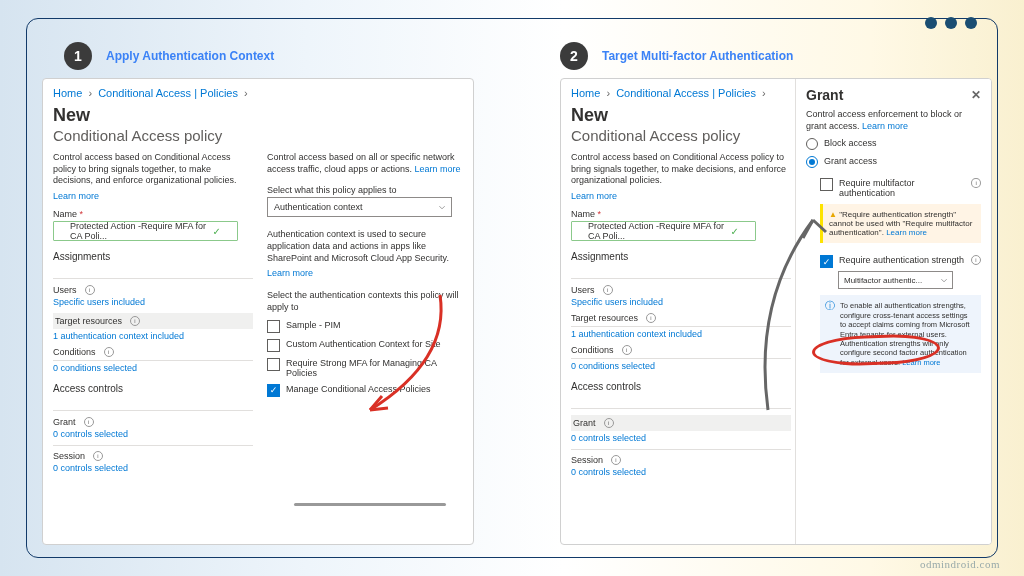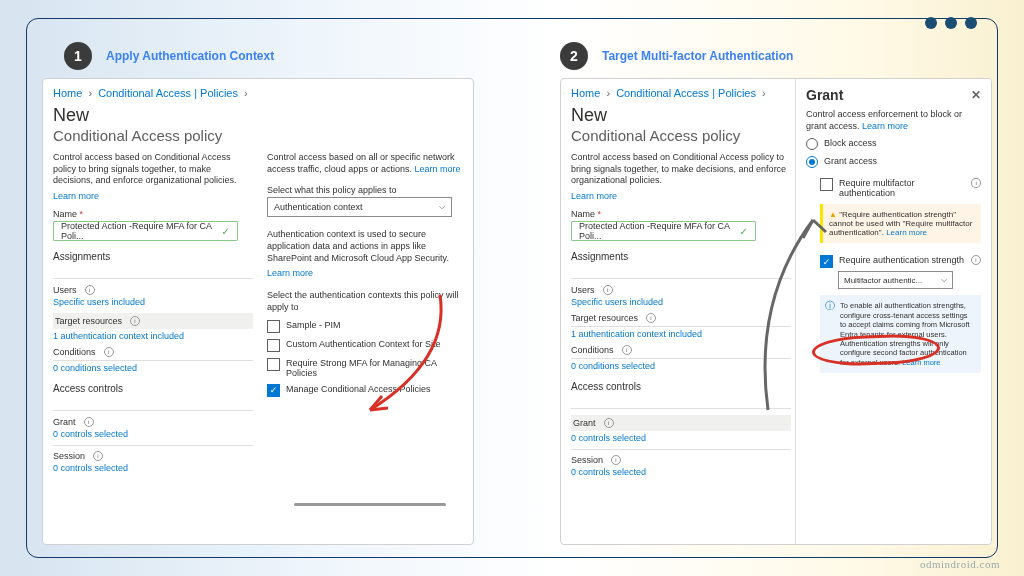--- a/index.html
+++ b/index.html
@@ -13,29 +13,29 @@
   .step-header.s1{left:64px;top:42px}
   .step-header.s2{left:560px;top:42px}
 
   .panel{position:absolute;background:#fff;border:1px solid #d0d0d0;border-radius:4px;font-size:9px;color:#323130;padding:8px 10px;overflow:hidden}
   .panel.p1{left:42px;top:78px;width:432px;height:467px}
   .panel.p2{left:560px;top:78px;width:432px;height:467px}
 
   .crumb{font-size:11px;color:#0078d4;margin-bottom:6px}
   .crumb span.sep{color:#666;margin:0 3px}
 
-  .heading{font-size:18px;font-weight:400;margin-bottom:1px}
+  .heading{font-size:18px;font-weight:700;margin-bottom:1px}
   .sub{font-size:15px;color:#605e5c;margin-bottom:8px}
   .desc{font-size:9px;color:#323130;line-height:1.3;margin-bottom:4px}
   .link{color:#0078d4}
   .link-blk{color:#0078d4;font-size:9px;margin-top:2px;display:block}
 
   .label{font-size:9px;color:#323130;margin-top:8px}
   .req{color:#d13438}
-  .input{width:185px;height:20px;border:1px solid #8bc98b;border-radius:1px;padding:0 7px;font-size:9px;display:flex;align-items:center;justify-content:space-between;background:#fff;margin-top:2px}
+  .input{width:185px;height:20px;border:1px solid #8bc98b;border-radius:1px;padding:0 16px;font-size:9px;display:flex;align-items:center;justify-content:space-between;background:#fff;margin-top:2px}
   .check-green{color:#4caf50;font-size:10px}
   .dropdown{width:185px;height:20px;border:1px solid #8d8a88;padding:0 6px;font-size:9px;display:flex;align-items:center;justify-content:space-between;background:#fff;margin-top:2px}
   .chev{font-size:8px;color:#555}
 
   .section-h{font-size:10px;color:#323130;margin-top:10px;border-bottom:1px solid #e1dfdd;padding-bottom:16px}
   .row{font-size:9px;color:#323130;margin-top:6px;display:flex;gap:8px}
   .info{width:10px;height:10px;border:1px solid #999;border-radius:50%;font-size:6px;display:inline-flex;align-items:center;justify-content:center;color:#666}
   .hl{background:#f0f0ef;padding:3px 2px}
 
   .cols{display:flex;gap:14px}

